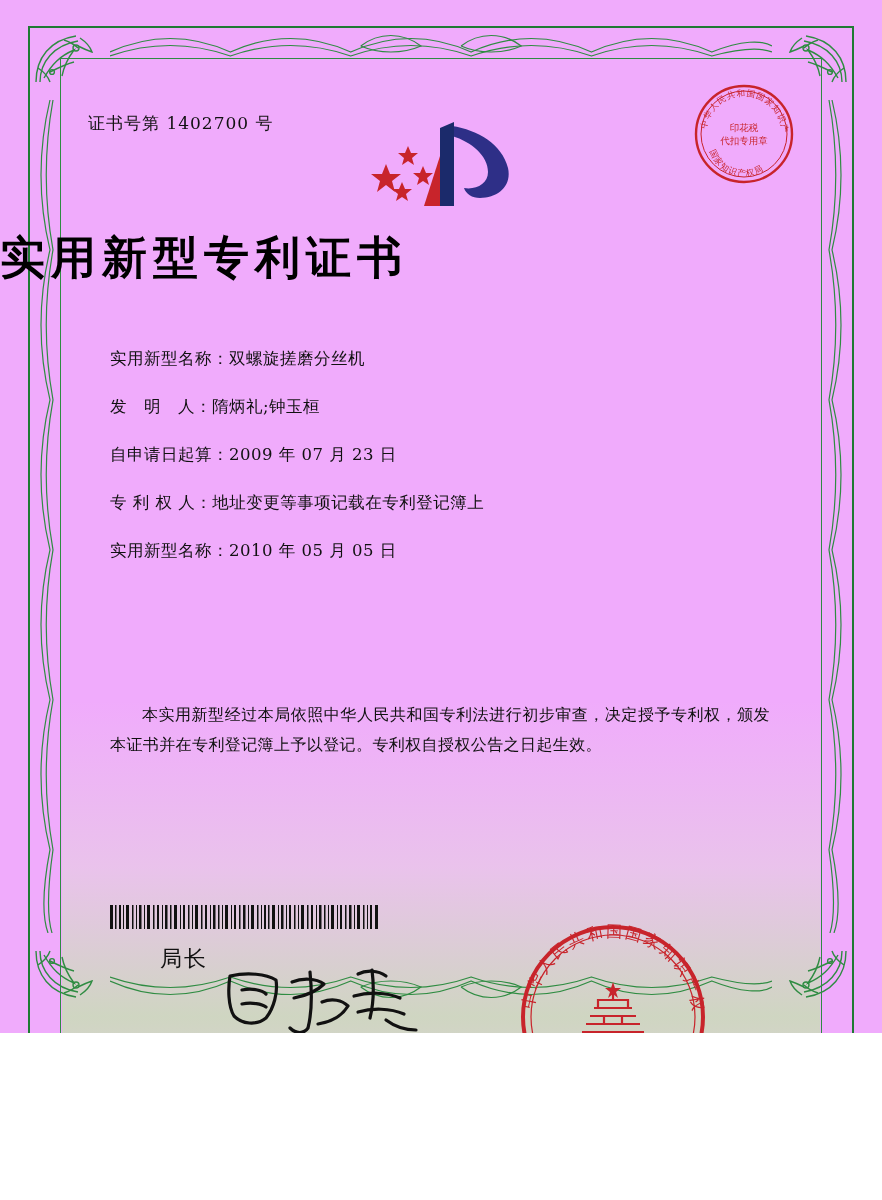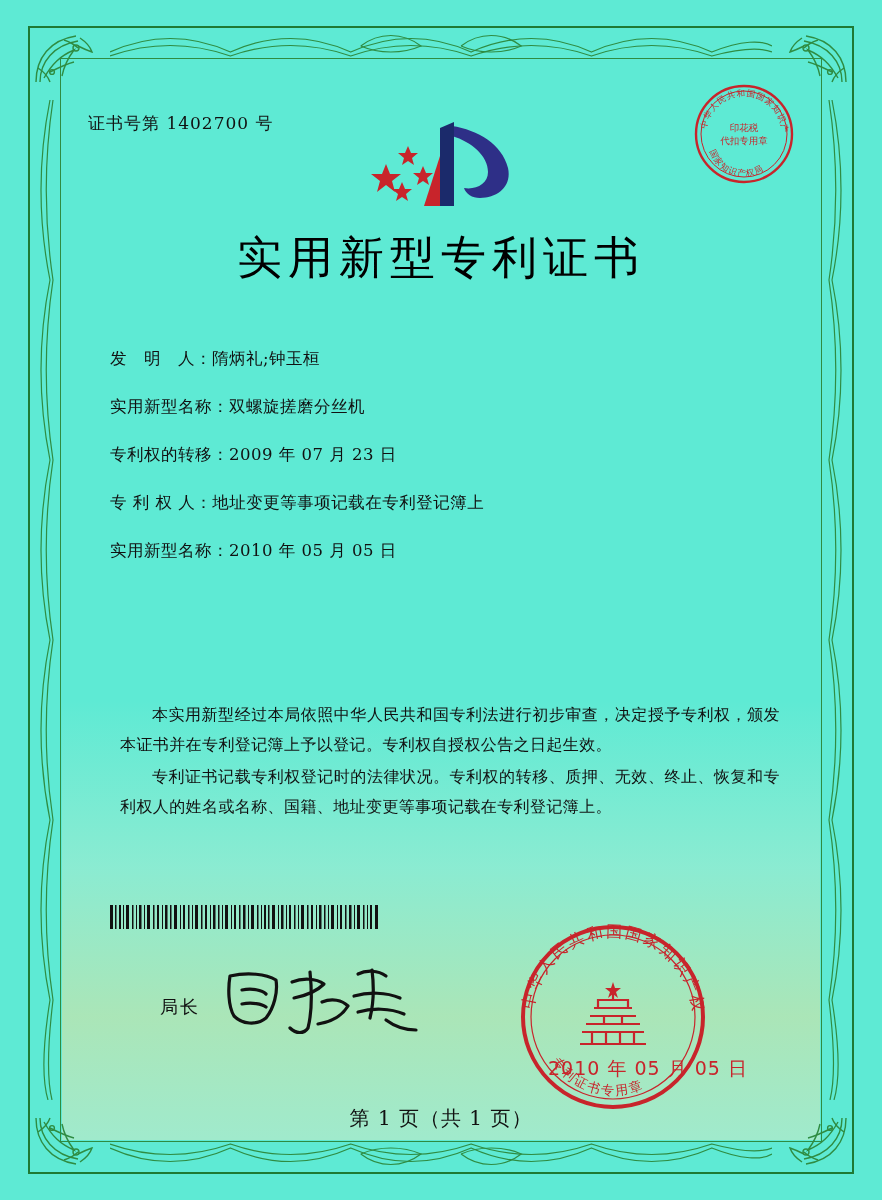--- a/index.html
+++ b/index.html
@@ -3,22 +3,22 @@
 <meta charset="utf-8">
 <style>
   html, body {
     margin: 0;
     padding: 0;
     background: #ffffff;
   }
   .page {
     position: relative;
     width: 882px;
-    height: 1200px;
-    background: #5eead4;
+    height: 1033px;
+    background: #f0abfc;
     overflow: hidden;
     font-family: "DejaVu Serif", "Liberation Serif", serif;
   }
 
   
   .border-outer {
     position: absolute;
     left: 28px; top: 26px;
     width: 826px; height: 1148px;
     border: 2px solid #1f7a34;
@@ -85,23 +85,23 @@
 
   .red-seal-top {
     position: absolute;
     right: 86px; top: 82px;
     width: 104px; height: 104px;
   }
 
   .main-title {
     position: absolute;
     left: 0; right: 0; top: 228px;
-    text-align: center;
+    text-align: left;
     font-size: 45px;
-    font-weight: normal;
+    font-weight: bold;
     letter-spacing: 6px;
     color: #000;
     font-family: "DejaVu Serif", "Liberation Serif", serif;
   }
 
   
   .fields {
     position: absolute;
     left: 110px; top: 348px;
     width: 660px;
@@ -117,21 +117,21 @@
   .field-label {
     letter-spacing: 0.5px;
   }
   .field-value {
     letter-spacing: 0.5px;
   }
 
   
   .body-text {
     position: absolute;
-    left: 120px; top: 700px;
+    left: 110px; top: 700px;
     width: 660px;
     font-size: 16px;
     line-height: 30px;
     color: #111;
     text-align: justify;
   }
   .body-text p {
     margin: 0 0 2px 0;
     text-indent: 2em;
     letter-spacing: 0.4px;
@@ -140,22 +140,22 @@
   
   .barcode {
     position: absolute;
     left: 110px; top: 905px;
     width: 272px; height: 24px;
   }
 
   
   .sig-label {
     position: absolute;
-    left: 160px; top: 995px;
-    font-size: 18px;
+    left: 160px; top: 944px;
+    font-size: 22px;
     color: #111;
     letter-spacing: 2px;
     text-align: right;
   }
   .signature {
     position: absolute;
     left: 218px; top: 962px;
     width: 210px; height: 78px;
   }
 
@@ -327,44 +327,43 @@
       </text>
       <text x="52" y="49" text-anchor="middle" font-size="9.5" fill="#c8242b" font-family="'DejaVu Sans','Liberation Sans',sans-serif">印花税</text>
       <text x="52" y="62" text-anchor="middle" font-size="9.5" fill="#c8242b" font-family="'DejaVu Sans','Liberation Sans',sans-serif">代扣专用章</text>
     </svg>
   </div>
 
   <div class="main-title">实用新型专利证书</div>
 
   <div class="fields">
     <div class="field-row">
+      <span class="field-label">实用新型名称：</span>
+      <span class="field-value">双螺旋搓磨分丝机</span>
+    </div>
+    <div class="field-row">
       <span class="field-label">发　明　人：</span>
       <span class="field-value">隋炳礼;钟玉桓</span>
     </div>
     <div class="field-row">
-      <span class="field-label">实用新型名称：</span>
-      <span class="field-value">双螺旋搓磨分丝机</span>
-    </div>
-    <div class="field-row">
-      <span class="field-label">专利权的转移：</span>
+      <span class="field-label">自申请日起算：</span>
       <span class="field-value">2009 年 07 月 23 日</span>
     </div>
     <div class="field-row">
       <span class="field-label">专 利 权 人：</span>
       <span class="field-value">地址变更等事项记载在专利登记簿上</span>
     </div>
     <div class="field-row">
       <span class="field-label">实用新型名称：</span>
       <span class="field-value">2010 年 05 月 05 日</span>
     </div>
   </div>
 
   <div class="body-text">
     <p>本实用新型经过本局依照中华人民共和国专利法进行初步审查，决定授予专利权，颁发本证书并在专利登记簿上予以登记。专利权自授权公告之日起生效。</p>
-    <p>专利证书记载专利权登记时的法律状况。专利权的转移、质押、无效、终止、恢复和专利权人的姓名或名称、国籍、地址变更等事项记载在专利登记簿上。</p>
   </div>
 
   <div class="barcode">
     <svg width="272" height="24" viewBox="0 0 272 24">
       <g fill="#111">
         <rect x="0" y="0" width="3" height="24"></rect>
           <rect x="5" y="0" width="1.5" height="24"></rect>
         <rect x="9" y="0" width="2" height="24"></rect>
           <rect x="13" y="0" width="1" height="24"></rect>
         <rect x="16" y="0" width="3" height="24"></rect>

